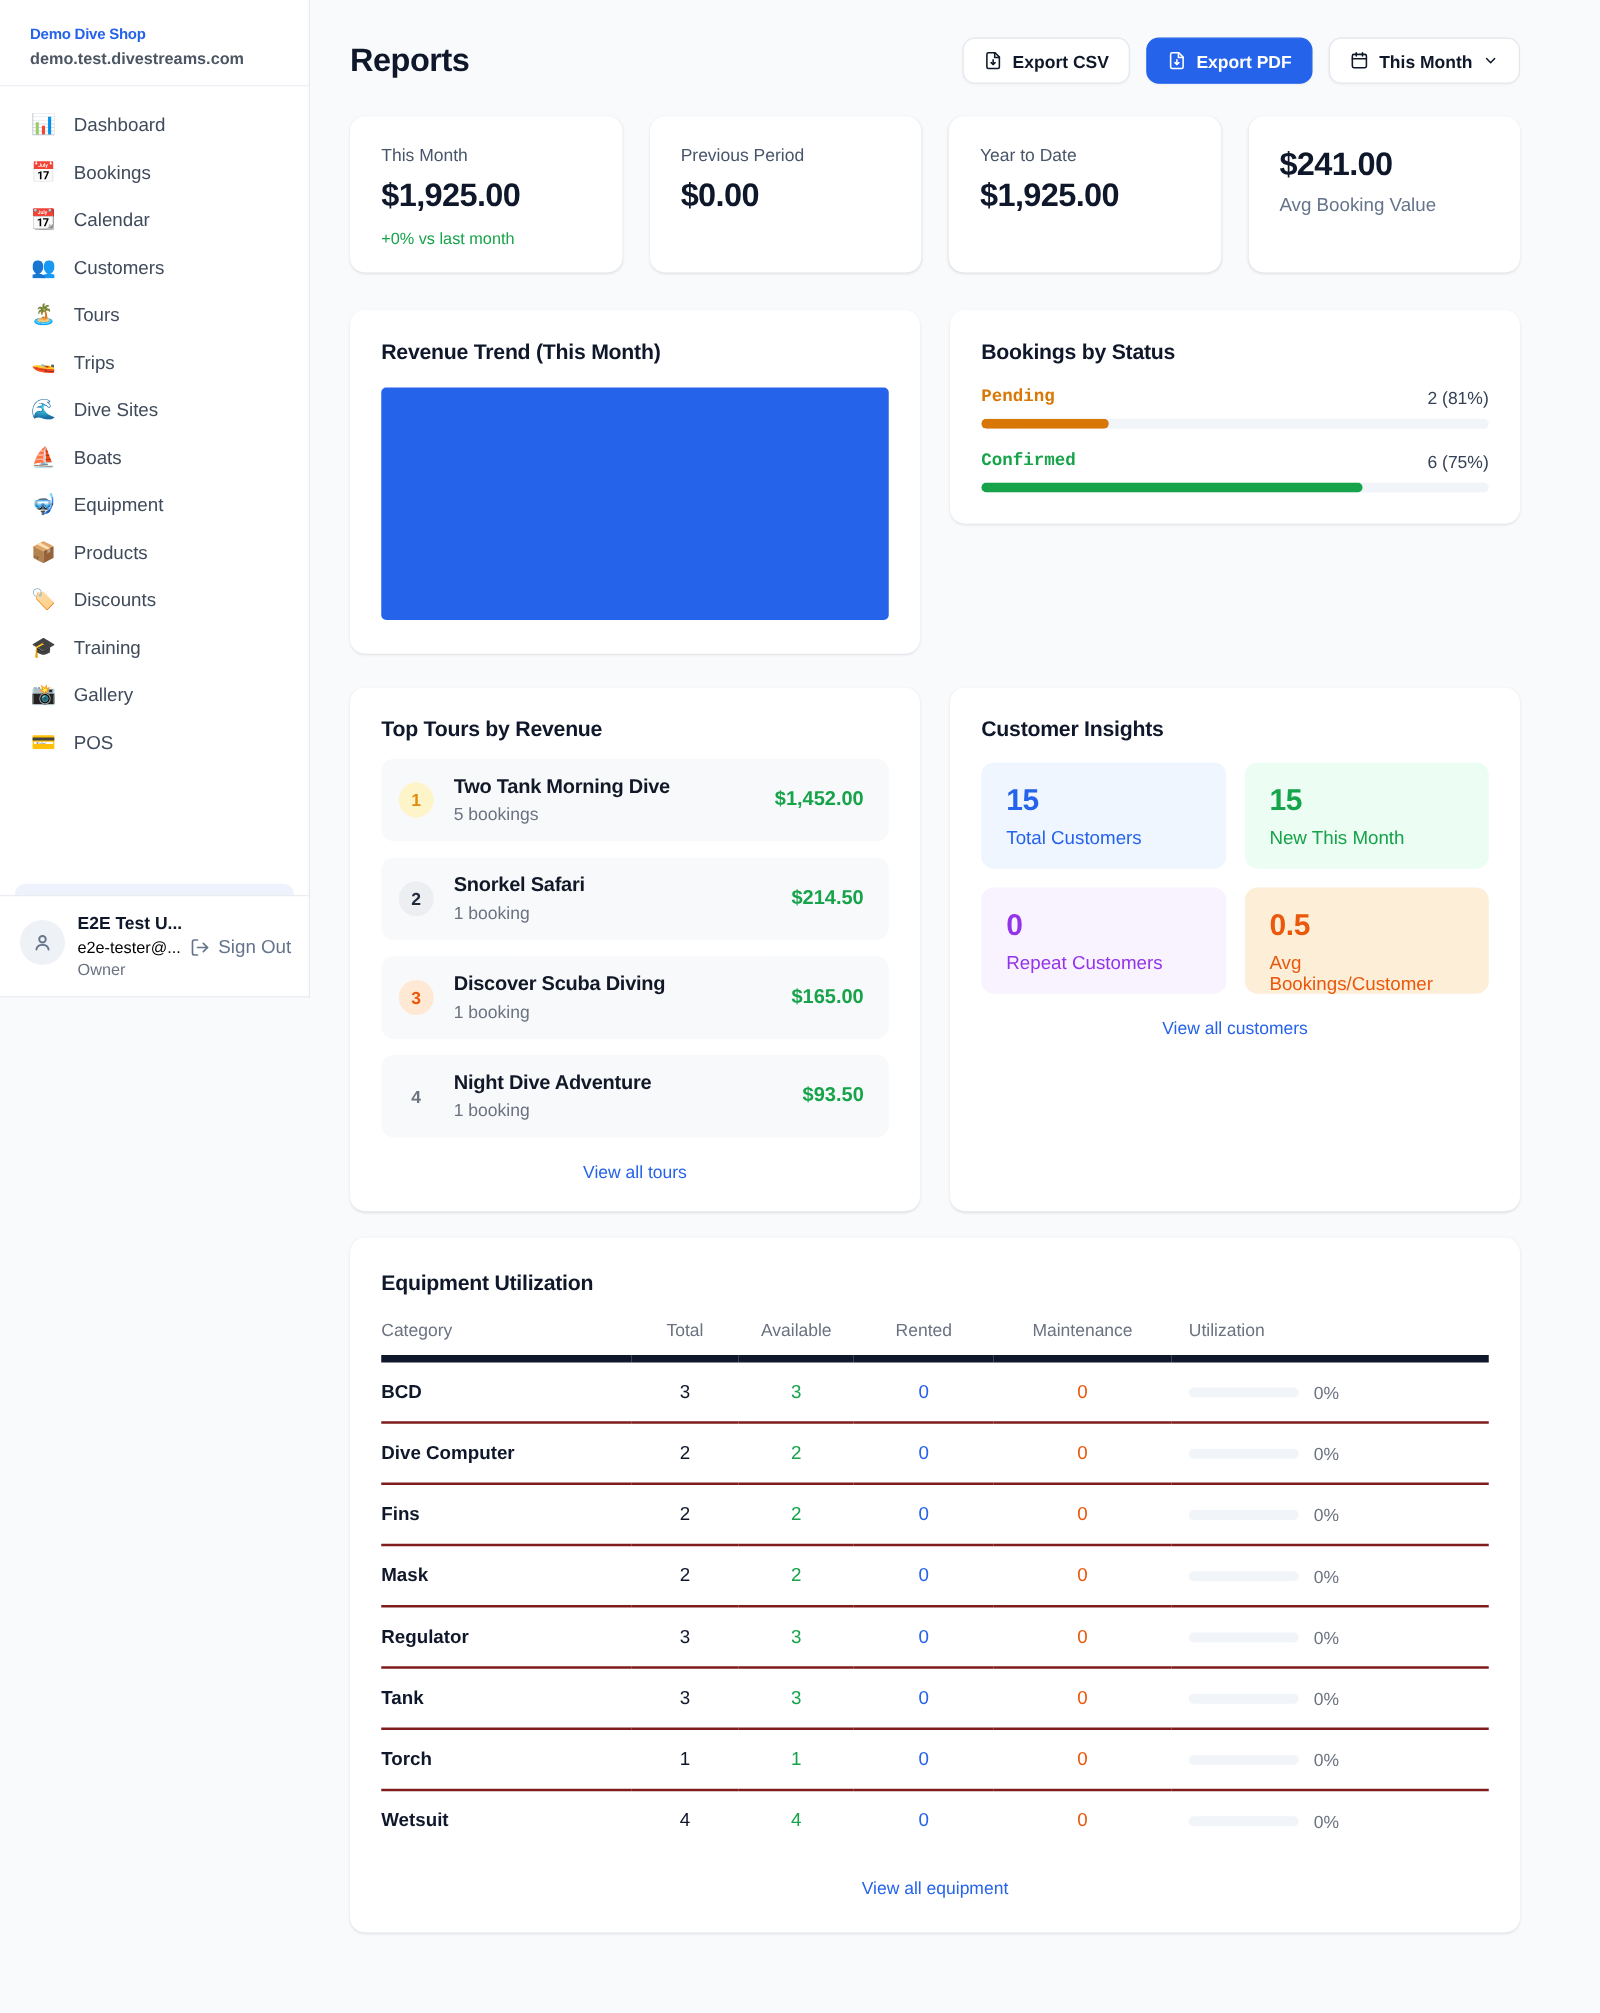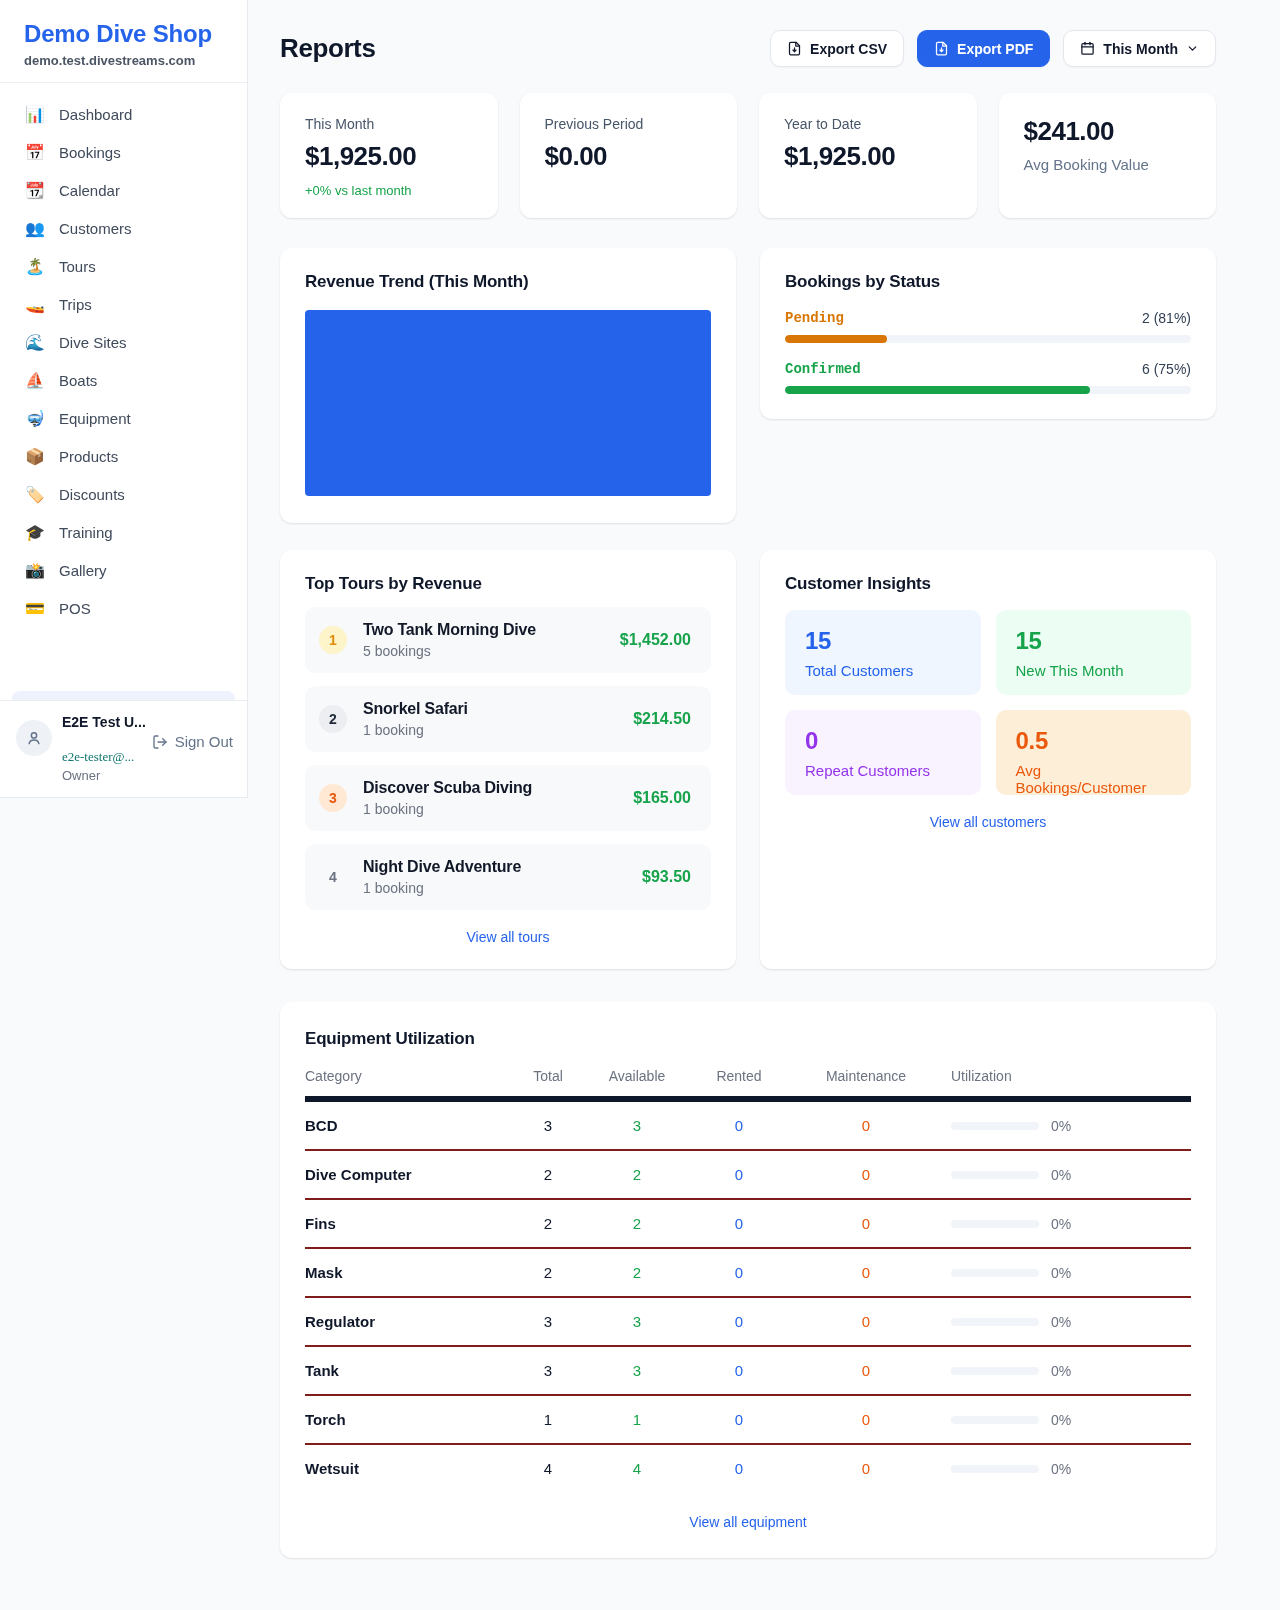--- a/index.html
+++ b/index.html
@@ -5,34 +5,34 @@
   * { margin:0; padding:0; box-sizing:border-box; }
   html,body { width:1280px; }
   body { font-family:"Liberation Sans", sans-serif; background:#f8fafc; color:#0f172a; }
   .page { position:relative; width:1280px; height:1610px; background:#f8fafc; overflow:hidden; }
 
   
   .sidebar { position:absolute; left:0; top:0; width:248px; height:798px; background:#fff;
              border-right:1px solid #e7eaee; border-bottom:1px solid #e7eaee;
              display:flex; flex-direction:column; }
   .sidebar-header { padding:20px 24px 14px; border-bottom:1px solid #eceff3; }
-  .shop-name { font-size:24px; font-weight:700; color:#2563eb; letter-spacing:-0.2px; }
+  .shop-name { font-size:12px; font-weight:700; color:#2563eb; letter-spacing:-0.2px; }
   .shop-domain { font-size:13px; color:#4b5563; margin-top:5px;font-weight:bold; }
   .nav { padding:14px 12px 0; }
   .nav-item { display:flex; align-items:center; gap:13px; padding:9px 12px; margin-bottom:3px;
               border-radius:8px; cursor:pointer; }
   .nav-icon { width:22px; font-size:16px; line-height:1; text-align:center; }
   .nav-label { font-size:15px; color:#3f4a5a; }
   .nav-active-stub { margin:0 12px; height:9px; background:#edf2fd; border-radius:8px 8px 0 0; margin-top:auto; }
   .user-section { border-top:1px solid #e9edf1; padding:10px 14px 14px 16px; display:flex; align-items:flex-start; }
   .avatar { width:36px; height:36px; border-radius:50%; background:#eef1f5; display:flex;
             align-items:center; justify-content:center; color:#64748b; margin-top:9px; flex:none; }
   .user-info { margin-left:10px; min-width:0; }
   .user-name { font-size:14px; font-weight:700; color:#0f172a; margin-top:3px; }
-  .user-email { font-size:13px; color:#0f766e; margin-top:19px;font-family:Liberation Serif, serif; }
+  .user-email { font-size:13px; color:#000000; margin-top:4px; }
   .user-role { font-size:13px; color:#6b7280; margin-top:3px; }
   .sign-out { margin-left:auto; display:flex; align-items:center; gap:7px; color:#64748b;
               font-size:15px; margin-top:22px; cursor:pointer; white-space:nowrap; }
 
   
   .main { position:absolute; left:248px; top:0; width:1032px; padding:30px 64px 0 32px; }
   .page-header { display:flex; align-items:center; margin-bottom:26px; }
   .page-title { font-size:26px; font-weight:800; letter-spacing:-0.4px; color:#0f172a; }
   .header-actions { margin-left:auto; display:flex; gap:13px; }
   .btn { height:37px; display:flex; align-items:center; gap:8px; padding:0 16px; border-radius:10px;
@@ -59,21 +59,21 @@
   .chart-block { margin-top:18px; height:186px; background:#2563eb; border-radius:4px; }
   .status-card { padding:24px 25px 25px; }
   .status-row { margin-top:18px; }
   .status-line { display:flex; align-items:center; font-size:14px; }
   .status-label { font-weight:700;font-family:Liberation Mono, monospace; }
   .status-value { margin-left:auto; color:#334155; }
   .status-track { margin-top:9px; height:8px; background:#f1f5f9; border-radius:99px; overflow:hidden; }
   .status-fill { height:100%; border-radius:99px; }
 
   
-  .lists-grid { display:grid; grid-template-columns:1fr 1fr; gap:24px; margin-bottom:33px; }
+  .lists-grid { display:grid; grid-template-columns:1fr 1fr; gap:24px; margin-bottom:21px; }
   .tours-card { padding:24px 25px; }
   .tour-row { display:flex; align-items:center; background:#f8f9fb; border-radius:10px;
               padding:12px 20px 12px 14px; margin-top:13px; min-height:66px; }
   .rank-badge { width:28px; height:28px; border-radius:50%; display:flex; align-items:center;
                 justify-content:center; font-size:14px; font-weight:700; flex:none; }
   .rank-1 { background:#fdf4c9; color:#e08b0b; }
   .rank-2 { background:#eceef1; color:#1f2937; }
   .rank-3 { background:#ffe8d4; color:#ea580c; }
   .rank-4 { background:transparent; color:#6b7280; font-weight:600; }
   .tour-text { margin-left:16px; }

